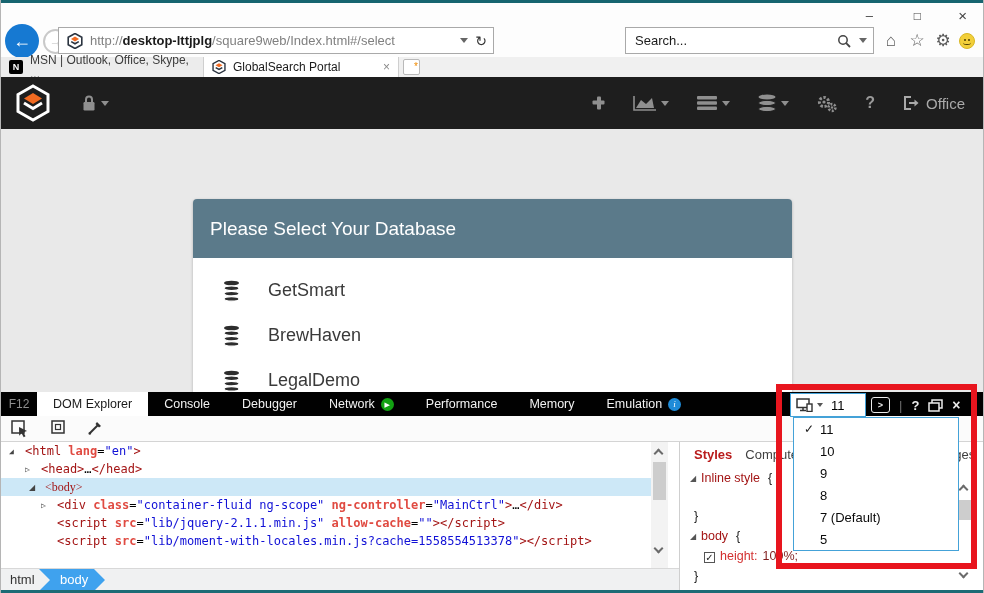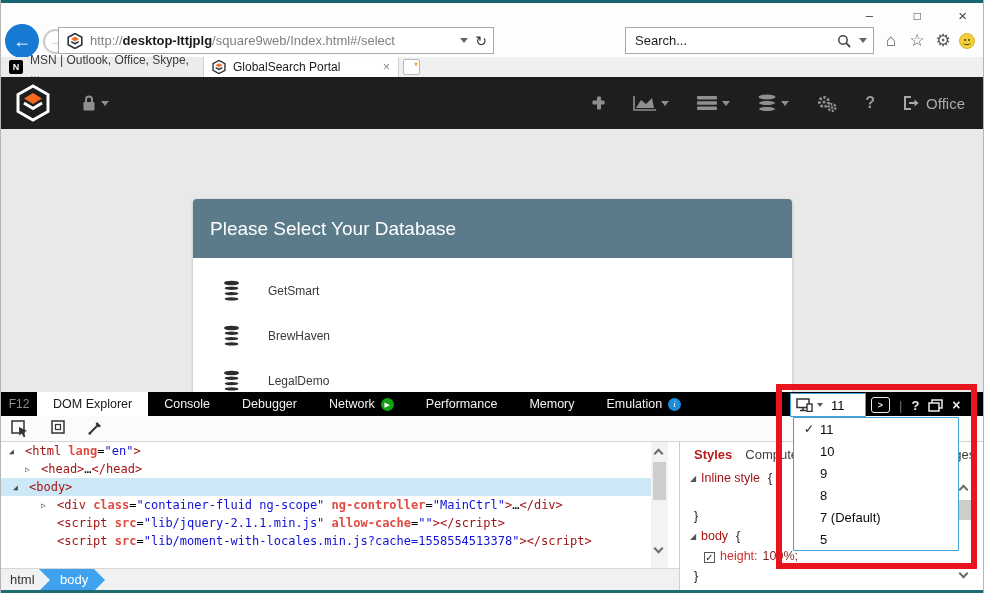--- a/index.html
+++ b/index.html
@@ -60,21 +60,21 @@
   .logout-label { color:#a9a9a9; font-size:15px; margin-left:3px;}
 
   
   .page { position:absolute; left:0; top:129px; width:100%; height:263px; background:#e9e9e9;}
   .dialog { position:absolute; left:192px; top:49px; width:599px; height:214px; border-radius:4px 4px 0 0; box-shadow:0 1px 3px rgba(0,0,0,.25);margin-top:21px;}
   .dialog-header { height:59px; background:#5b7a8a; border-radius:4px 4px 0 0; display:flex; align-items:center; padding-left:17px;}
   .dialog-title { color:#fff; font-size:19px; }
   .dialog-body { background:#fff; height:155px; padding-top:10px;}
   .db-item { display:flex; align-items:center; height:45px; padding-left:30px; list-style:none; cursor:pointer;}
   .db-item svg { flex:none; margin-right:28px;}
-  .db-label { font-size:12px; color:#3a3a3a;}
+  .db-label { font-size:18px; color:#3a3a3a;}
 
   
   .devtools { position:absolute; left:0; top:392px; width:100%; height:198px; background:#fff;}
   .dt-tabbar { position:absolute; left:0; top:0; width:100%; height:24px; background:#010101; display:flex; align-items:stretch;}
   .f12-label { width:36px; color:#8f8f8f; font-size:12px; display:flex; align-items:center; justify-content:center;}
   #devtools-tabs { display:flex; list-style:none;}
   .dt-tab { display:flex; align-items:center; gap:6px; padding:12px 16px; font-size:12.5px; color:#f2f2f2; cursor:pointer;}
   .dt-tab.active { background:#fff; color:#1a1a1a;}
   .icon-play { width:13px; height:13px; border-radius:50%; background:#12a112; color:#fff; font-size:7px; line-height:13px; text-align:center;}
   .icon-info { width:13px; height:13px; border-radius:50%; background:#1e8bd8; color:#fff; font-size:9px; line-height:13px; text-align:center; font-style:italic; font-family:"Liberation Serif",serif;}
@@ -339,21 +339,21 @@
             <line x1="3" y1="13" x2="11" y2="5" stroke="#333" stroke-width="2"></line>
             <polygon points="10,2 14,6 12,7.5 8.5,4" fill="#333"></polygon>
             <circle cx="2.8" cy="13.4" r="1.3" fill="#333"></circle>
           </svg>
       </button>
     </div>
 
     <div class="dt-left" id="dom-tree">
         <div class="tree-row" style="padding-left: 8px;"><span class="marker">◢</span><span class="tk-tag">&lt;html</span><span class="tk-attr"> lang</span><span class="tk-plain">=</span><span class="tk-val">"en"</span><span class="tk-tag">&gt;</span></div>
         <div class="tree-row" style="padding-left: 24px;"><span class="marker">▷</span><span class="tk-tag">&lt;head&gt;</span><span class="tk-plain">…</span><span class="tk-tag">&lt;/head&gt;</span></div>
-        <div class="tree-row selected" style="padding-left: 12px;"><span class="marker">◢</span><span class="tk-tag">&lt;body&gt;</span></div>
+        <div class="tree-row selected" style="padding-left: 28px; font-family: Liberation Serif, serif;"><span class="marker">◢</span><span class="tk-tag">&lt;body&gt;</span></div>
         <div class="tree-row" style="padding-left: 40px;"><span class="marker">▷</span><span class="tk-tag">&lt;div</span><span class="tk-attr"> class</span><span class="tk-plain">=</span><span class="tk-val">"container-fluid ng-scope"</span><span class="tk-attr"> ng-controller</span><span class="tk-plain">=</span><span class="tk-val">"MainCtrl"</span><span class="tk-tag">&gt;</span><span class="tk-plain">…</span><span class="tk-tag">&lt;/div&gt;</span></div>
         <div class="tree-row" style="padding-left: 40px;"><span class="marker"></span><span class="tk-tag">&lt;script</span><span class="tk-attr"> src</span><span class="tk-plain">=</span><span class="tk-val">"lib/jquery-2.1.1.min.js"</span><span class="tk-attr"> allow-cache</span><span class="tk-plain">=</span><span class="tk-val">""</span><span class="tk-tag">&gt;&lt;/script&gt;</span></div>
         <div class="tree-row" style="padding-left: 40px;"><span class="marker"></span><span class="tk-tag">&lt;script</span><span class="tk-attr"> src</span><span class="tk-plain">=</span><span class="tk-val">"lib/moment-with-locales.min.js?cache=1558554513378"</span><span class="tk-tag">&gt;&lt;/script&gt;</span></div>
       </div>
     <div class="scrollbar sb-left">
       <span class="chev up" style="top:8px;"></span>
       <span class="thumb" style="top:20px; height:38px;"></span>
       <span class="chev down" style="top:103px;"></span>
     </div>
 

